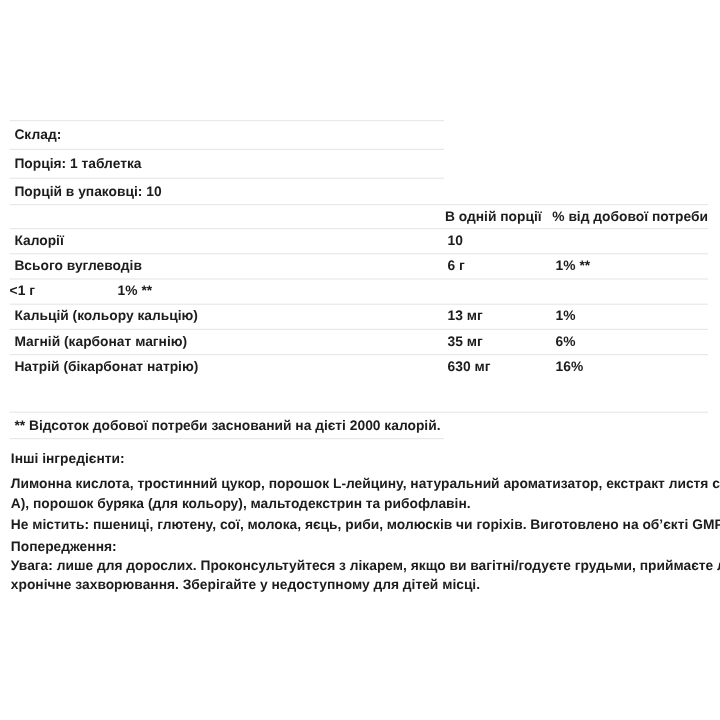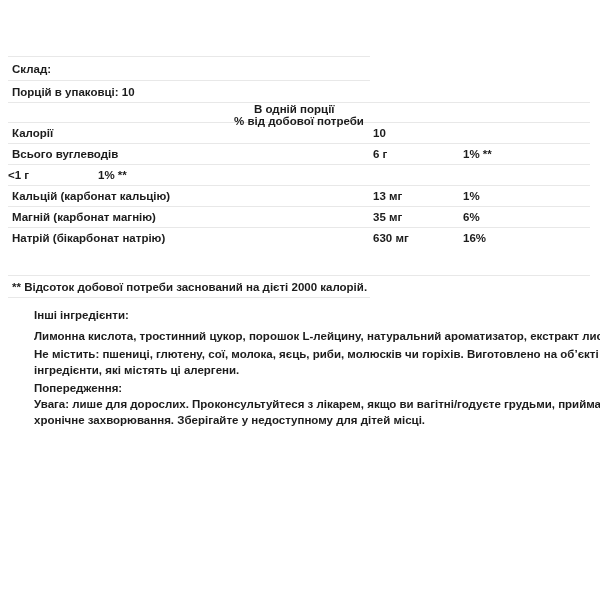--- a/index.html
+++ b/index.html
@@ -5,72 +5,75 @@
   html, body { margin: 0; padding: 0; }
   body {
     width: 600px; height: 600px;
     background: #ffffff;
     font-family: "Liberation Sans", "DejaVu Sans", sans-serif;
     font-weight: 700;
     color: #1c1c1c;
     overflow: hidden;
   }
   .page { position: relative; width: 600px; height: 600px; background: #ffffff; }
-  .content { padding-top: 56px; margin-left: 8px; width: 582px; font-size: 11.5px; }
+  .content { padding-top: 100px; margin-left: 8px; width: 582px; font-size: 11.5px; }
 
   
   .info-row {
     width: 362px; height: 24px;
     border-top: 1px solid #e8e8e8;
     display: flex; align-items: center;
     padding-left: 4px;
     box-sizing: border-box;
     white-space: nowrap;
   }
   .info-row.last { height: 22px; text-align: right; }
 
   
   .t-row {
     width: 582px; height: 21px;
     border-top: 1px solid #e8e8e8;
     display: flex; align-items: center;
     box-sizing: border-box;
     white-space: nowrap;
   }
-  .t-row.header { height: 20px; flex-direction: column; }
+  .t-row.header { height: 20px; }
   .c-name { width: 365px; padding-left: 4px; box-sizing: border-box; }
   .c-amt  { width: 90px; }
   .c-dv   { flex: 1; }
 
   .t-foot {
     width: 582px; height: 22px;
     border-top: 1px solid #e8e8e8;
     display: flex; align-items: center;
     padding-left: 4px;
     box-sizing: border-box;
     white-space: nowrap;
     margin-top: 27px;
   }
   .short-divider { width: 362px; height: 0; border-top: 1px solid #e8e8e8; }
 
   
-  .text-sections { padding: 9px 0 0 1px; margin-left: 25px; }
+  .text-sections { padding: 9px 0 0 1px; }
   .sec-heading { line-height: 16px; margin: 0 0 5px 0; white-space: nowrap; }
   .para { margin: 0 0 2px 0; }
   .para.no-gap { margin: 0; }
   .line { line-height: 16px; white-space: nowrap; }
 </style>
 </head>
 <body>
 
 <div class="page">
   <div class="content">
 
     <div class="info-row">
       <span>Склад:</span>
+    </div>
+    <div class="info-row">
+      <span>Порція: 1 таблетка</span>
     </div>
     <div class="info-row last">
       <span>Порцій в упаковці: 10</span>
     </div>
 
     <div>
       <div class="t-row header">
         <div class="c-name"></div>
         <div class="c-amt">В одній порції</div>
         <div class="c-dv">% від добової потреби</div>
@@ -84,21 +87,21 @@
       <div class="t-row">
         <div class="c-name">Всього вуглеводів</div>
         <div class="c-amt">6 г</div>
         <div class="c-dv">1% **</div>
       </div>
       <div class="t-row">
         <div class="c-amt">&lt;1 г</div>
         <div class="c-dv">1% **</div>
       </div>
       <div class="t-row">
-        <div class="c-name">Кальцій (карбонат кальцію)</div>
+        <div class="c-name">Кальцій (кольору кальцію)</div>
         <div class="c-amt">13 мг</div>
         <div class="c-dv">1%</div>
       </div>
       <div class="t-row">
         <div class="c-name">Магній (карбонат магнію)</div>
         <div class="c-amt">35 мг</div>
         <div class="c-dv">6%</div>
       </div>
       <div class="t-row">
         <div class="c-name">Натрій (бікарбонат натрію)</div>
@@ -110,25 +113,25 @@
         <span>** Відсоток добової потреби заснований на дієті 2000 калорій.</span>
       </div>
       <div class="short-divider"></div>
     </div>
 
     <div class="text-sections">
 
       <p class="sec-heading">Інші інгредієнти:</p>
       <div class="para">
         <div class="line">Лимонна кислота, тростинний цукор, порошок L-лейцину, натуральний ароматизатор, екстракт листя стевії (ребаудіозид</div>
+        <div class="line">А), порошок буряка (для кольору), мальтодекстрин та рибофлавін.</div>
       </div>
 
       <div class="para">
         <div class="line">Не містить: пшениці, глютену, сої, молока, яєць, риби, молюсків чи горіхів. Виготовлено на об’єкті GMP, який обробляє інші</div>
-        <div class="line">інгредієнти, які містять ці алергени.</div>
       </div>
 
       <div class="para no-gap">
         <div class="line">Попередження:</div>
         <div class="line">Увага: лише для дорослих. Проконсультуйтеся з лікарем, якщо ви вагітні/годуєте грудьми, приймаєте ліки або маєте</div>
         <div class="line">хронічне захворювання. Зберігайте у недоступному для дітей місці.</div>
       </div>
 
     </div>
   </div>

